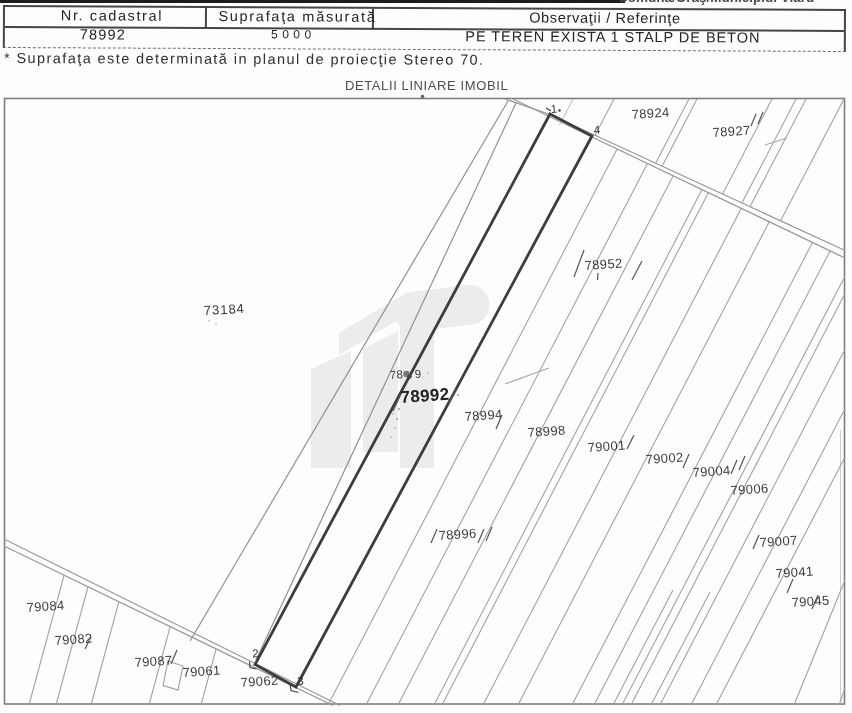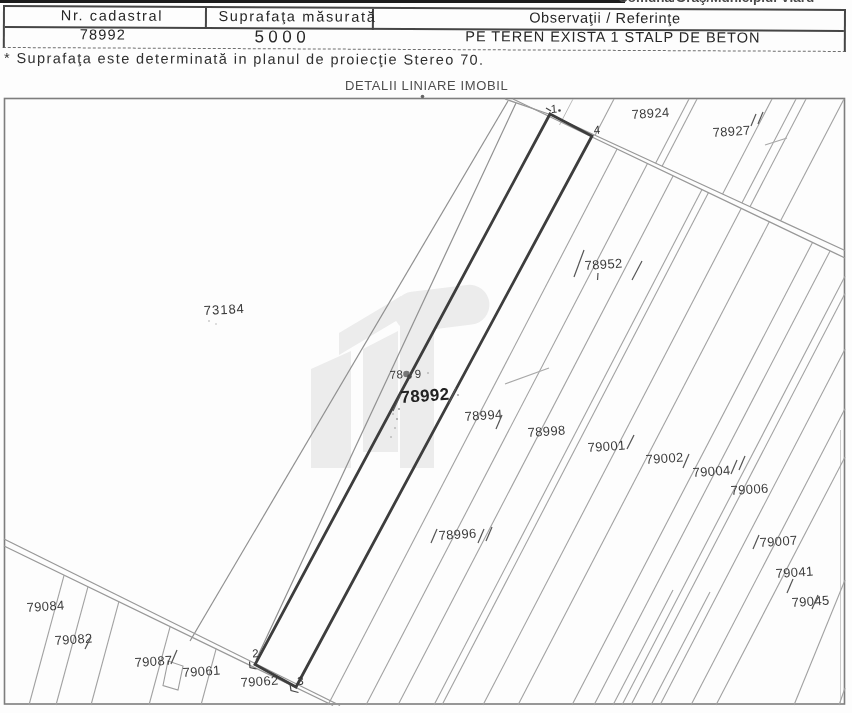--- a/index.html
+++ b/index.html
@@ -24,21 +24,21 @@
   <div class="abs" style="left:367px;top:0;width:2px;height:21px;background:#454545;"></div>
 
   <div class="abs" style="left:0px;top:0.5px;width:214px;text-align:center;font-size:14.5px;line-height:1;letter-spacing:1.6px;color:#262626;">Nr. cadastral</div>
 
   <div class="abs" style="left:202px;top:0.5px;width:181px;text-align:center;font-size:14.5px;line-height:1;letter-spacing:1.7px;color:#262626;">Suprafaţa măsurată</div>
 
   <div class="abs" style="left:365px;top:0.5px;width:470px;text-align:center;font-size:14.5px;line-height:1;letter-spacing:0.7px;color:#262626;">Observaţii / Referinţe</div>
 
   <div class="abs" style="left:-3px;top:20px;width:202px;text-align:center;font-size:14.5px;line-height:1;letter-spacing:1.2px;color:#262626;">78992</div>
 
-  <div class="abs" style="left:195px;top:20px;width:165px;text-align:center;font-size:17px;line-height:1;letter-spacing:4.5px;color:#262626;">5000</div>
+  <div class="abs" style="left:206px;top:20px;width:165px;text-align:center;font-size:12px;line-height:1;letter-spacing:4.5px;color:#262626;">5000</div>
 
   <div class="abs" style="left:373px;top:20px;width:470px;text-align:center;font-size:14.5px;line-height:1;letter-spacing:0.95px;color:#262626;">PE TEREN EXISTA 1 STALP DE BETON</div>
 </div>
 
 <div class="abs" style="left:4px;top:50.5px;font-size:14.5px;line-height:1.1;letter-spacing:1.42px;color:#303030;transform:rotate(0.2deg);transform-origin:0 0;">* Suprafaţa este determinată in planul de proiecţie Stereo 70.</div>
 
 <div class="abs" style="left:345px;top:79px;font-size:13px;line-height:1;letter-spacing:0.6px;color:#4e4e4e;">DETALII LINIARE IMOBIL</div>
 
 <svg class="abs" style="left:0;top:0;" width="852" height="713" viewBox="0 0 852 713">
 

